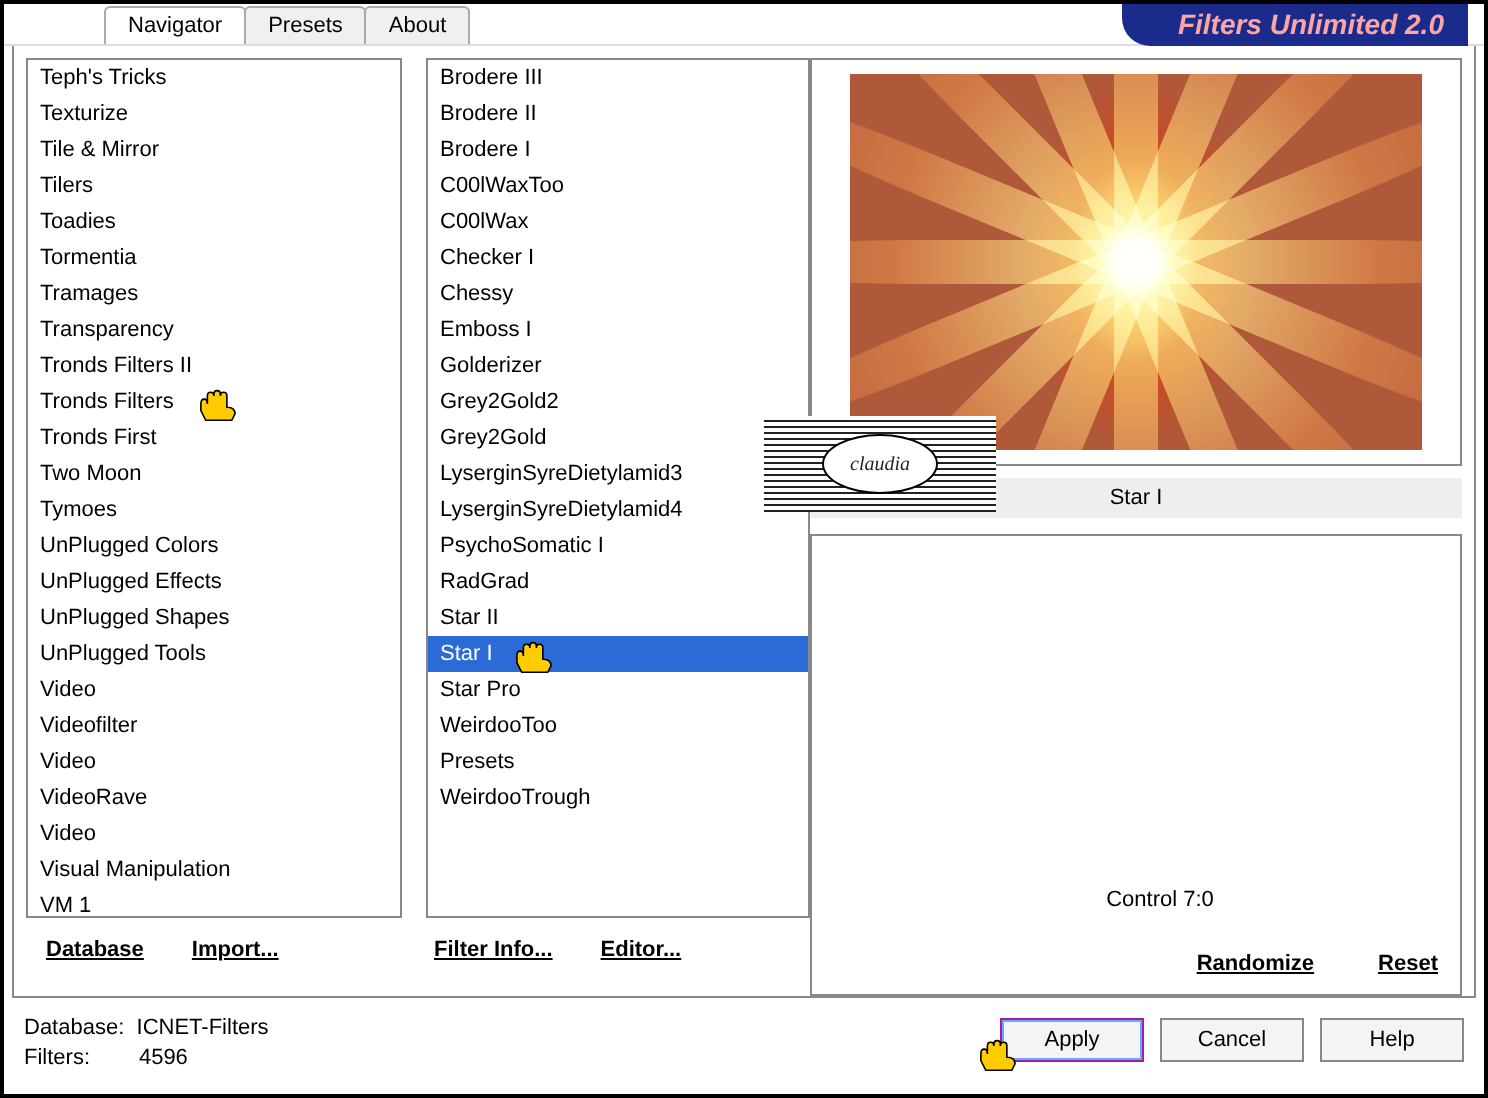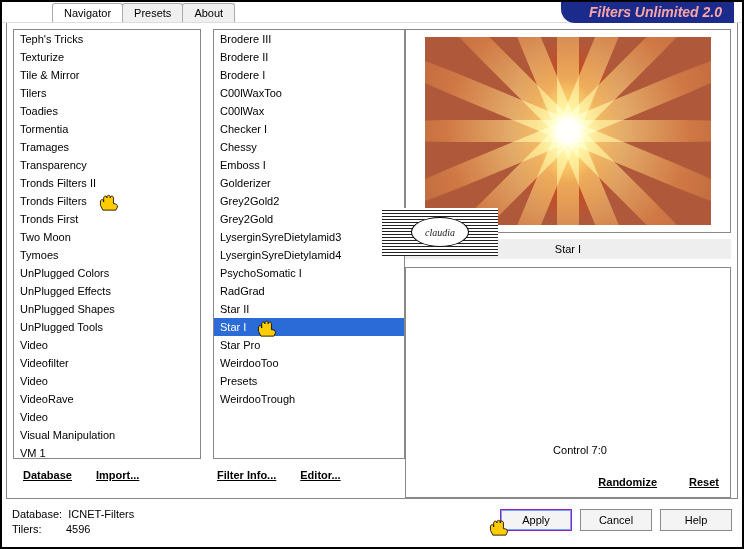--- a/index.html
+++ b/index.html
@@ -336,21 +336,21 @@
 </div>
 
 <div class="watermark">
   <div class="watermark-inner">claudia</div>
 </div>
 
 <div class="footer">
   <div class="footer-info">
     <span>Database:</span>
     &nbsp;<span>ICNET-Filters</span><br>
-    <span>Tilers:</span>
+    <span>Filters:</span>
     &nbsp;&nbsp;&nbsp;&nbsp;&nbsp;&nbsp;&nbsp;<span>4596</span>
   </div>
   <div class="footer-btns">
     <div class="win-btn primary">Apply</div>
     <div class="win-btn">Cancel</div>
     <div class="win-btn">Help</div>
   </div>
 </div>
 
 <div class="pointer" id="ptr1" style="left: 96px; top: 190px;"><svg viewBox="0 0 32 24">

